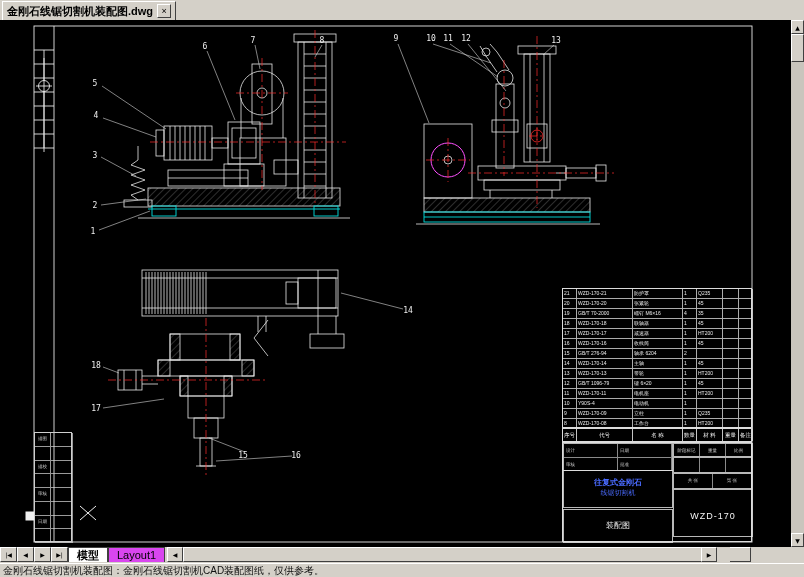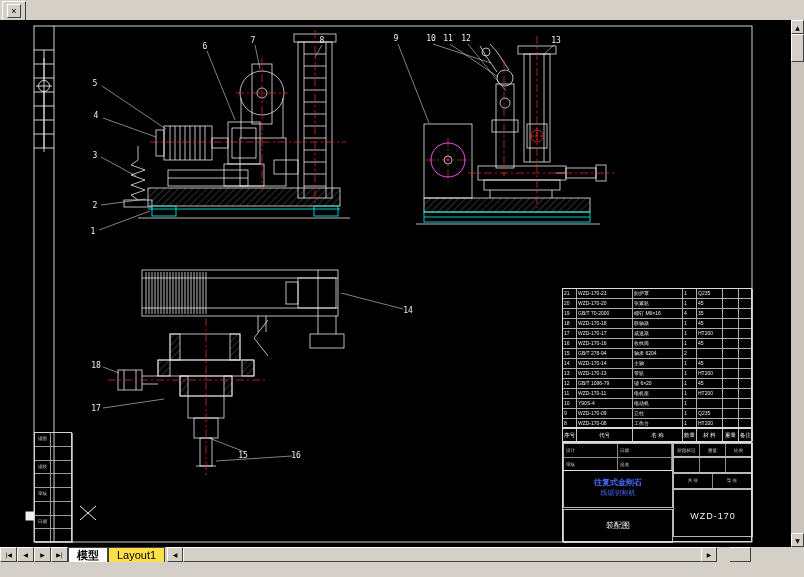--- a/index.html
+++ b/index.html
@@ -36,36 +36,37 @@
   .sidestrip{position:absolute;left:34px;top:412px;width:38px;height:110px;display:grid;grid-template-columns:16px 22px;grid-auto-rows:13.75px;border:1px solid #cfcfcf;box-sizing:border-box;}
   .ss{border-right:0.5px solid rgba(220,220,220,.7);border-bottom:0.5px solid rgba(220,220,220,.7);font-size:4.5px;line-height:12px;color:#cfcfcf;text-align:center;overflow:hidden;box-sizing:border-box;}
   
   .vscroll{position:absolute;left:791px;top:20px;width:13px;height:527px;background:#c9c5bd;}
   .btn3d{background:#d4d0c8;border:1px solid;border-color:#ffffff #404040 #404040 #ffffff;box-sizing:border-box;display:flex;align-items:center;justify-content:center;font-family:"DejaVu Sans",sans-serif;color:#000;padding:0;}
   .vs-up{position:absolute;left:0;top:0;width:13px;height:14px;font-size:6px;}
   .vs-thumb{position:absolute;left:0;top:14px;width:13px;height:28px;}
   .vs-down{position:absolute;left:0;top:513px;width:13px;height:14px;font-size:6px;}
   .bottombar{position:absolute;left:0;top:547px;width:730px;height:16px;background:#d4d0c8;display:flex;align-items:stretch;}
   .navbtn{width:17px;height:15px;font-size:6px;margin-top:0;}
-  .sheettab{height:15px;font-size:11px;line-height:14px;padding:0 8px;border:1px solid #404040;border-bottom:none;background:#fde047;color:#000;white-space:nowrap;box-sizing:border-box;}
+  .sheettab{height:15px;font-size:11px;line-height:14px;padding:0 8px;border:1px solid #404040;border-bottom:none;background:#d946ef;color:#000;white-space:nowrap;box-sizing:border-box;}
   .sheettab.active{background:#ffffff;font-weight:bold;}
   .hscroll{position:relative;flex:1;height:15px;background:#c9c5bd;margin-left:2px;}
   .hs-left{position:absolute;left:0;top:0;width:16px;height:15px;font-size:6px;}
   .hs-thumb{position:absolute;left:16px;top:0;width:568px;height:15px;}
   .hs-right{position:absolute;right:13px;top:0;width:16px;height:15px;font-size:6px;}
   .hs-corner{position:absolute;right:0;top:0;width:13px;height:15px;background:#d4d0c8;}
   .statusbar{position:absolute;left:0;top:563px;width:804px;height:14px;background:#d4d0c8;border-top:1px solid #ffffff;font-size:10px;line-height:13px;color:#111;padding-left:3px;white-space:nowrap;overflow:hidden;box-sizing:border-box;}
 </style>
 </head>
 <body>
 
 <div class="app">
 
   <div class="tabbar">
     <div class="filetab">
+      <span class="ttl">金刚石线锯切割机装配图.dwg</span>
       <button class="tabclose">×</button>
     </div>
   </div>
 
   <div class="canvas">
     <svg width="791" height="527" viewBox="0 0 791 527">
       <defs>
         <pattern id="h1" patternUnits="userSpaceOnUse" width="5" height="5" patternTransform="rotate(45)">
           <line x1="0" y1="0" x2="0" y2="5" stroke="#b9b9b9" stroke-width="0.5"></line>
         </pattern>
@@ -486,14 +487,17 @@
     <div class="sheettab active">模型</div>
     <div class="sheettab">Layout1</div>
     <div class="hscroll">
       <button class="btn3d hs-left">◀</button>
       <div class="btn3d hs-thumb"></div>
       <button class="btn3d hs-right">▶</button>
       <div class="hs-corner"></div>
     </div>
   </div>
 
+  <div class="statusbar">
+    <span>金刚石线锯切割机装配图：金刚石线锯切割机CAD装配图纸，仅供参考。</span>
+  </div>
 
 </div>
 
 </body></html>

